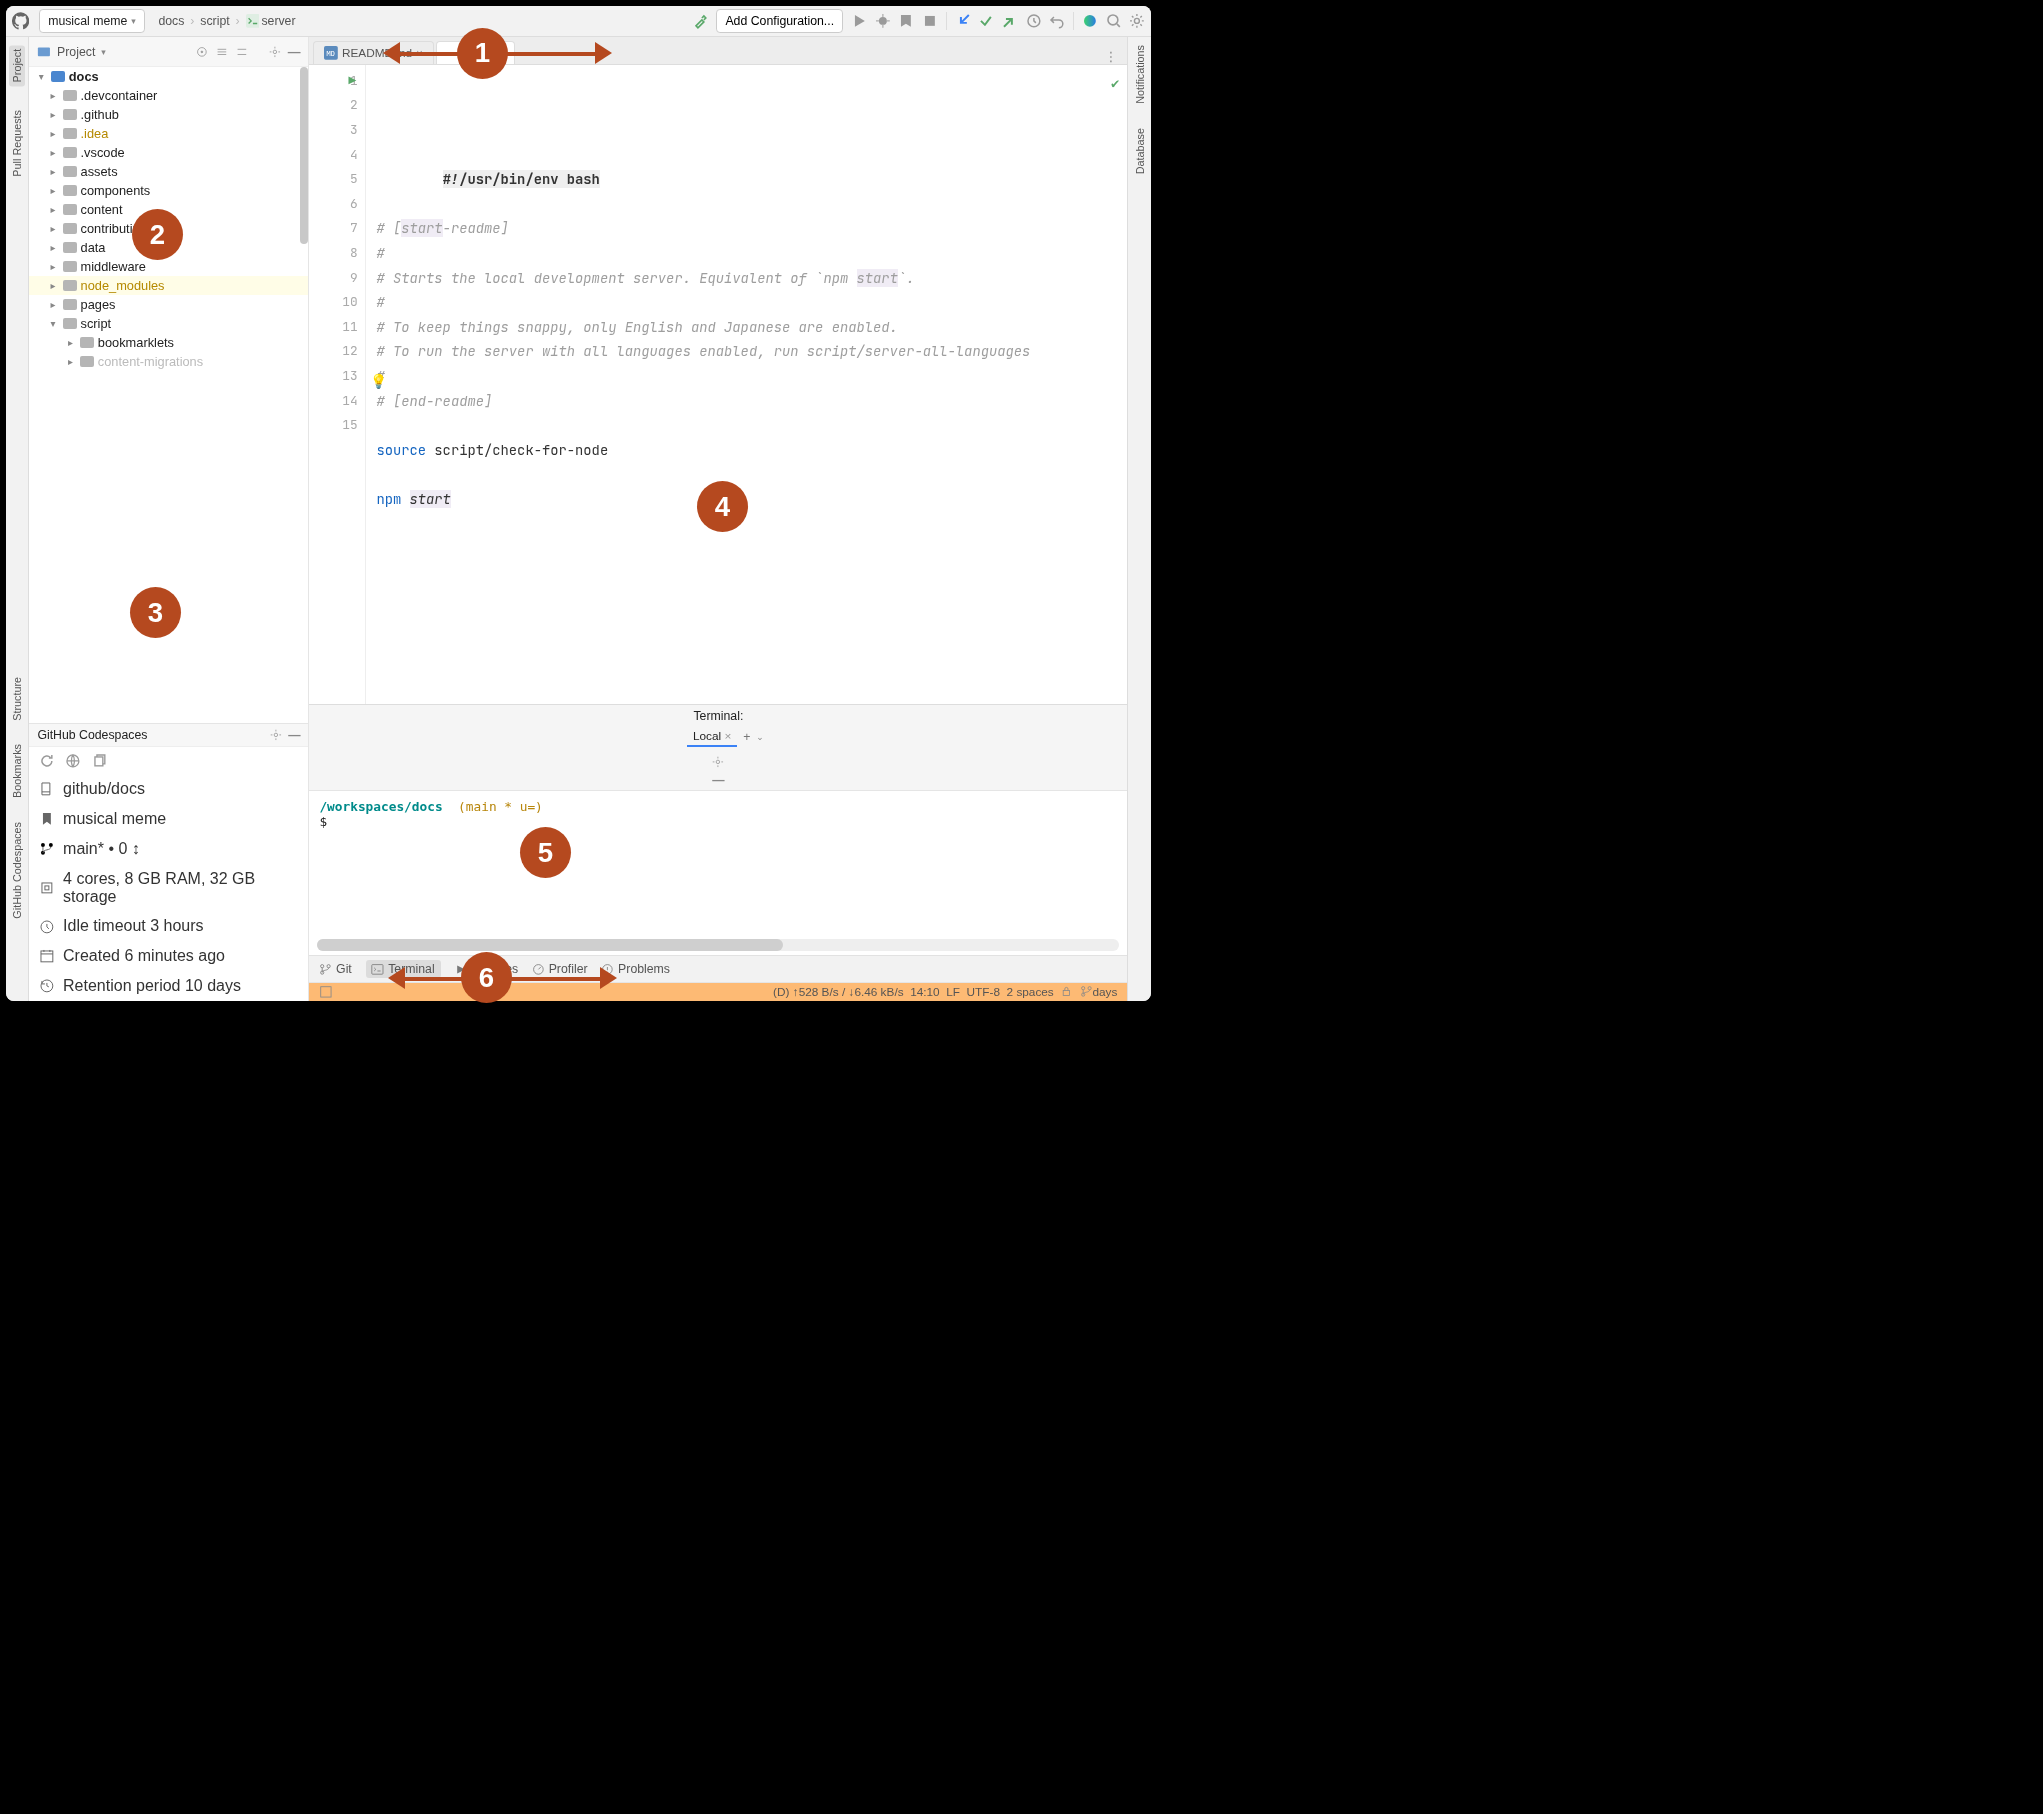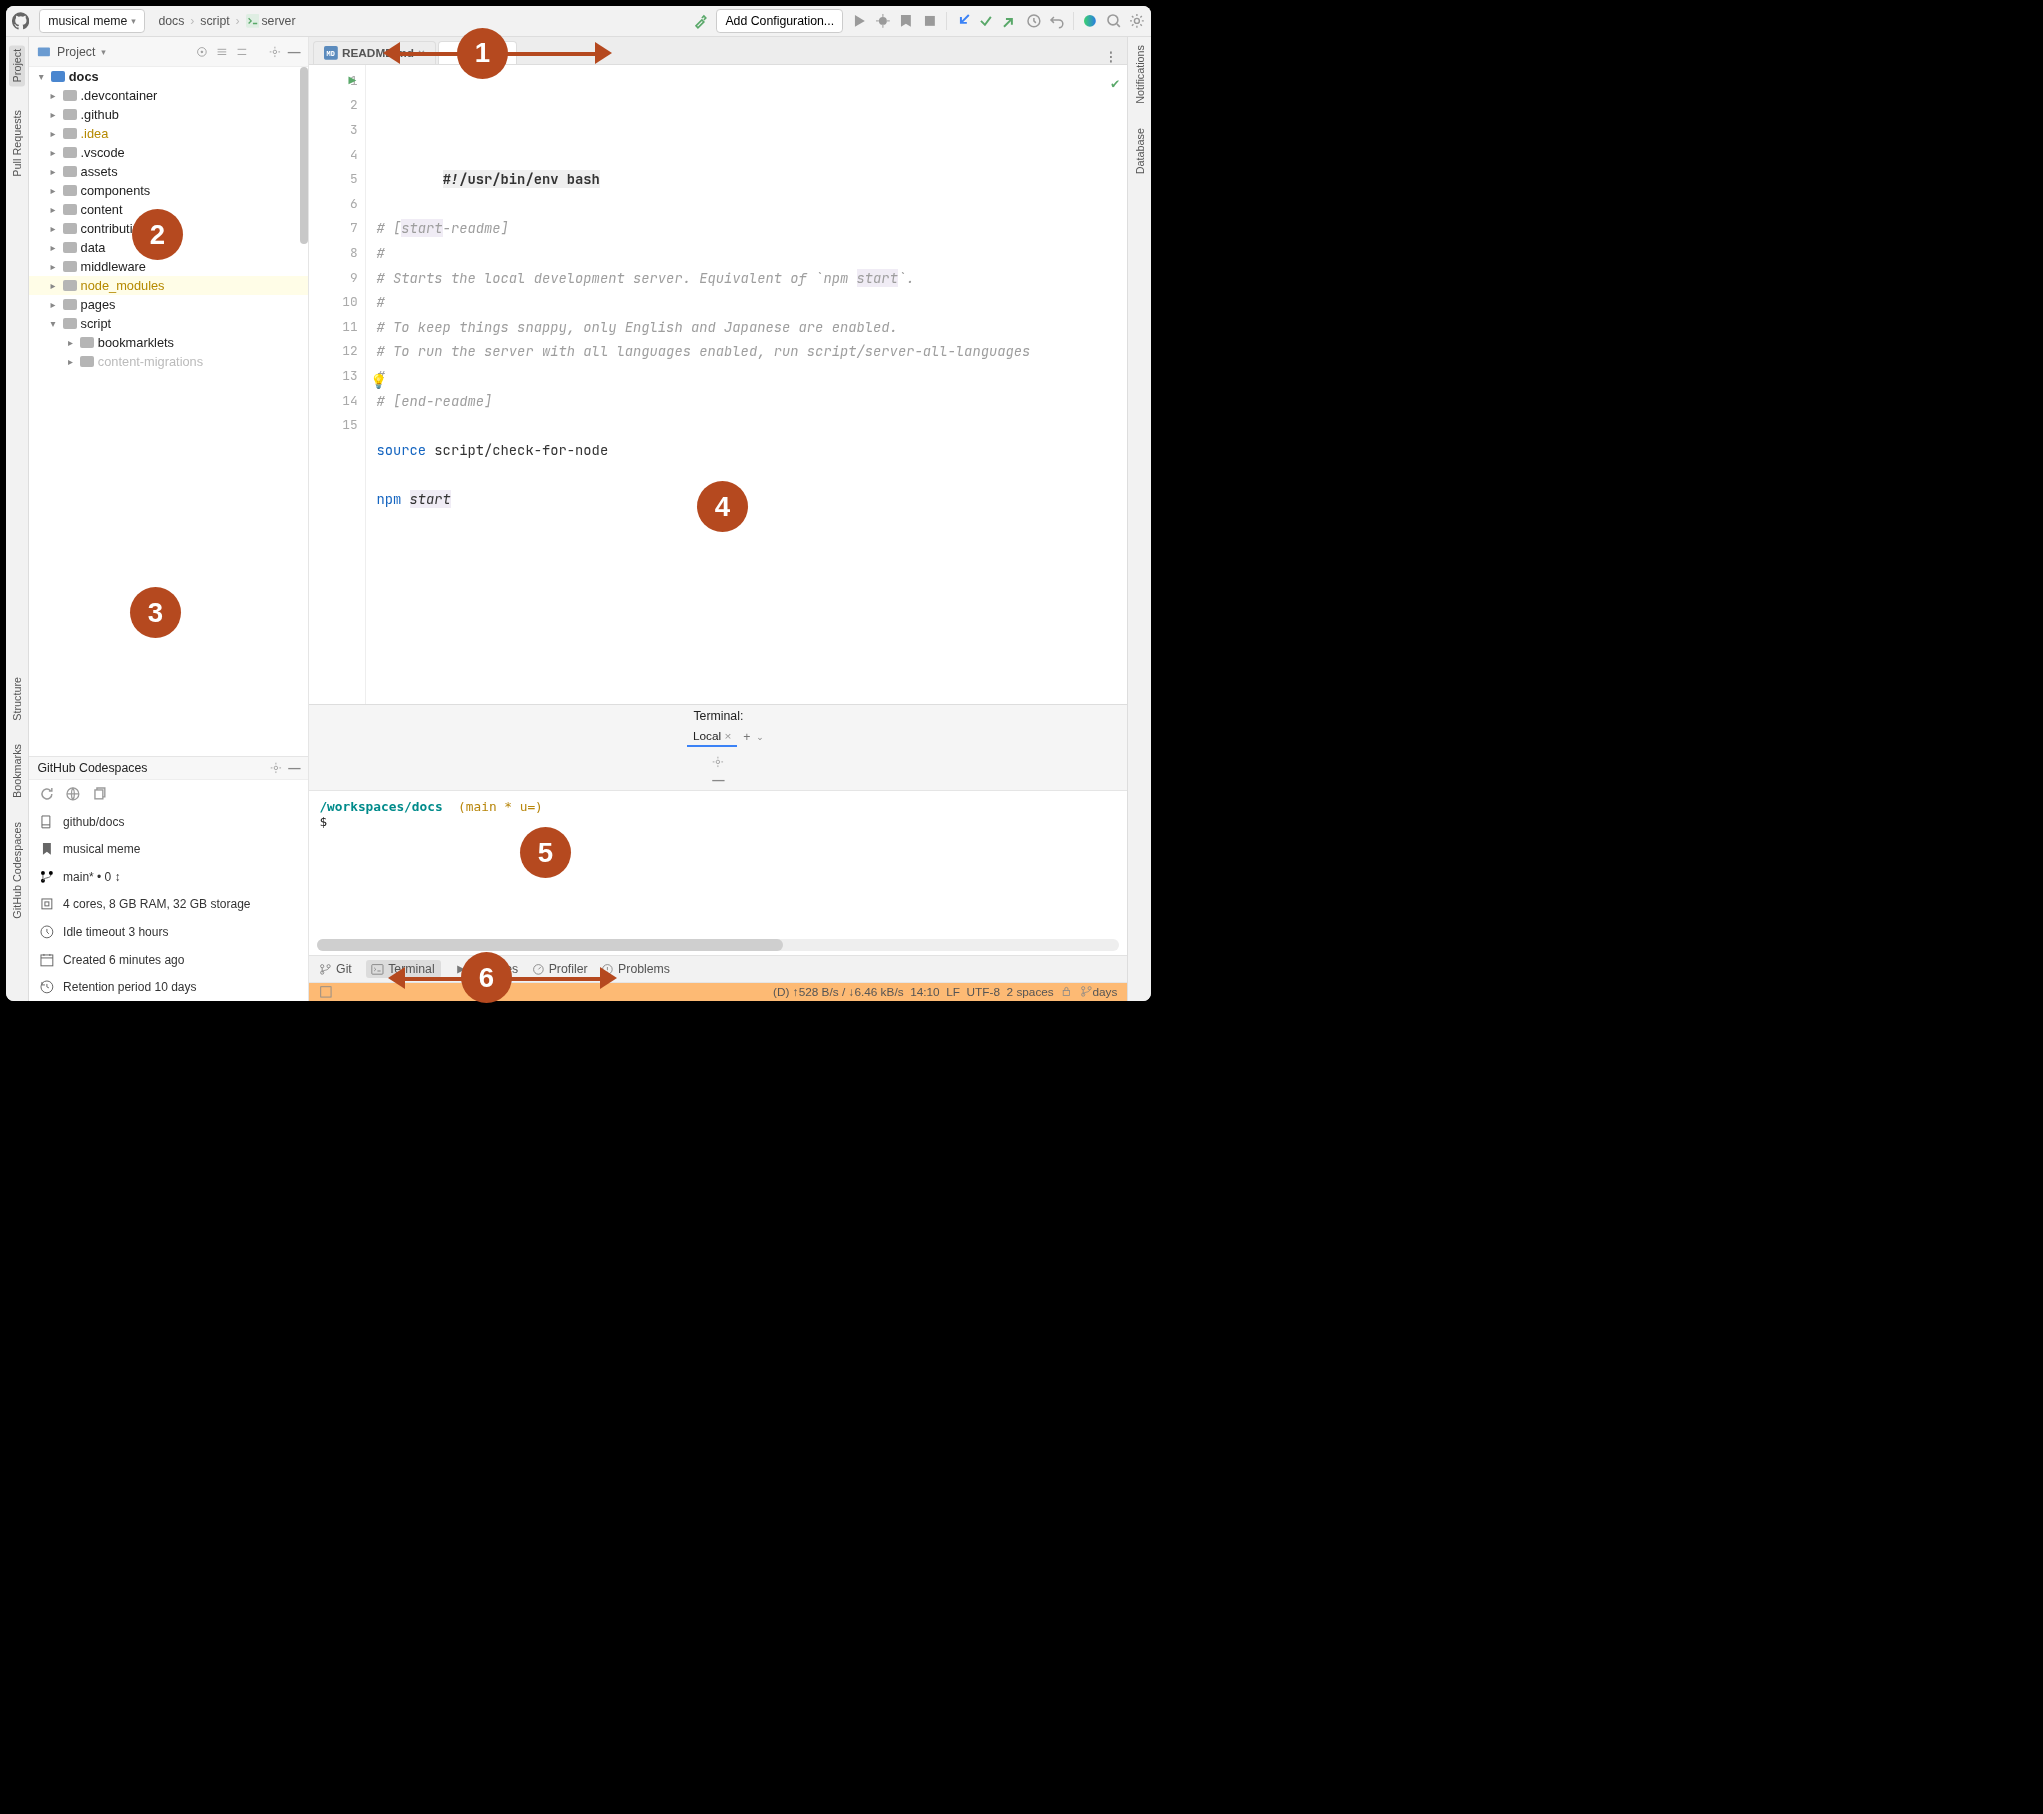--- a/index.html
+++ b/index.html
@@ -33,24 +33,24 @@
 .node{ display:flex; align-items:center; gap:3.9px; padding:2px 5.9px; cursor:pointer; white-space:nowrap;}
 .node .tw{ width:11.8px; text-align:center; color:#888; font-size:9.9px;}
 .node .fld{ width:13.8px; height:11.8px; background:#b5b5b5; border-radius:2px; display:inline-block;}
 .node.root .fld{ background:#4a86cf;}
 .node.sel{ background:#fffde7;}
 .node.excl{ color:#b58900;}
 .pad1{padding-left:17.7px;} .pad2{padding-left:35px;}
 .codespaces{ border-top:1px solid #e5e5e5; display:flex; flex-direction:column;}
 .codespaces .hdr{ display:flex; align-items:center; padding:3.9px 7.9px; font-size:12.3px; background:#f7f7f7; border-bottom:1px solid #eee;}
 .cs-icons{ display:flex; gap:9.9px; padding:5.9px 9.9px; color:#666;}
-.cs-list .row{ display:flex; align-items:center; gap:7.9px; padding:5.9px 9.9px; font-size:12px; color:#333;}
+.cs-list .row{ display:flex; align-items:center; gap:7.9px; padding:5.9px 9.9px; font-size:16px; color:#333;}
 .cs-list .row svg, .cs-list .row .ic{ width:15.8px; height:15.8px; color:#666; flex-shrink:0;}
 .main{ flex:1; display:flex; flex-direction:column; min-height:0; background:#fff;}
-.tabs{ height:27.6px; display:flex; align-items:flex-end; background:#ededed; border-bottom:1px solid #ddd; padding-left:3.9px; position:relative;font-weight:bold;}
+.tabs{ height:27.6px; display:flex; align-items:flex-end; background:#ededed; border-bottom:1px solid #ddd; padding-left:3.9px; position:relative;}
 .tab{ display:flex; align-items:center; gap:3.9px; padding:3.9px 9.9px; background:#ededed; border:1px solid #ddd; border-bottom:none; border-top-left-radius:3.9px; border-top-right-radius:3.9px; font-size:11.8px; color:#555; cursor:pointer; margin-right:2px;}
 .tab.active{ background:#fff;}
 .editor-wrap{ flex:1; display:flex; min-height:0; position:relative;}
 .gutter-col{ width:57px; background:#fff; border-right:1px solid #eee; text-align:right; padding:3.9px 7.9px 0 0; color:#aaa; font-family:"JetBrains Mono",Menlo,monospace; font-size:12.8px; line-height:24.6px;}
 .gutter-col .run{ color:#59a869; position:absolute; left:39px; top:3.9px;}
 .code{ flex:1; padding:3.9px 0 0 9.9px; font-family:"JetBrains Mono",Menlo,monospace; font-size:13.8px; line-height:24.6px; white-space:pre; color:#333; position:relative;}
 .code .c{ color:#9e9e9e; font-style:italic;}
 .code .kw{ color:#1565c0;}
 .code .hl{ background:#f0ecf5;font-style:italic;}
 .code .box1{ background:#efefef;}

